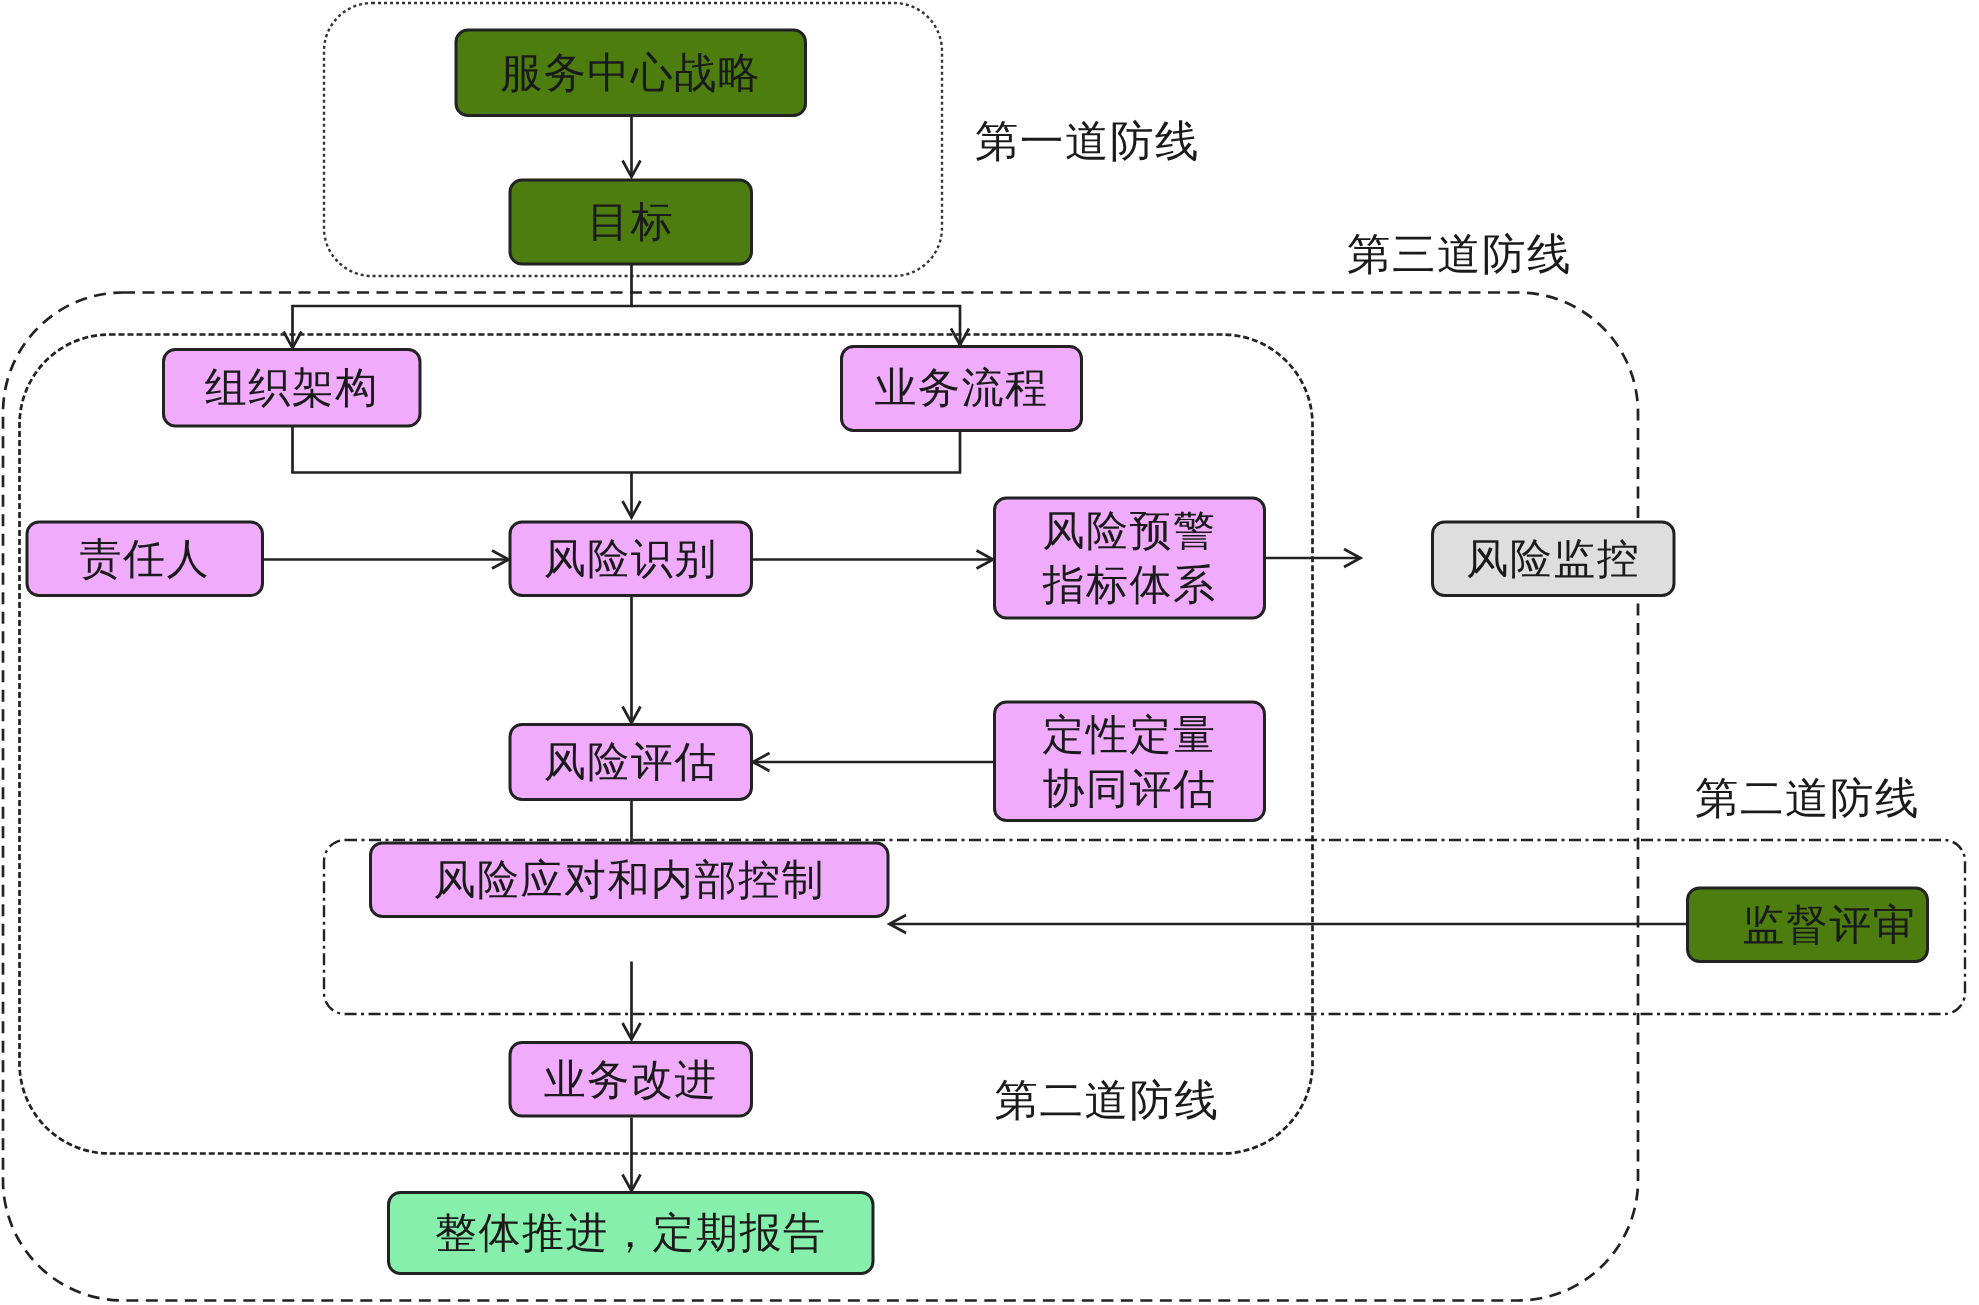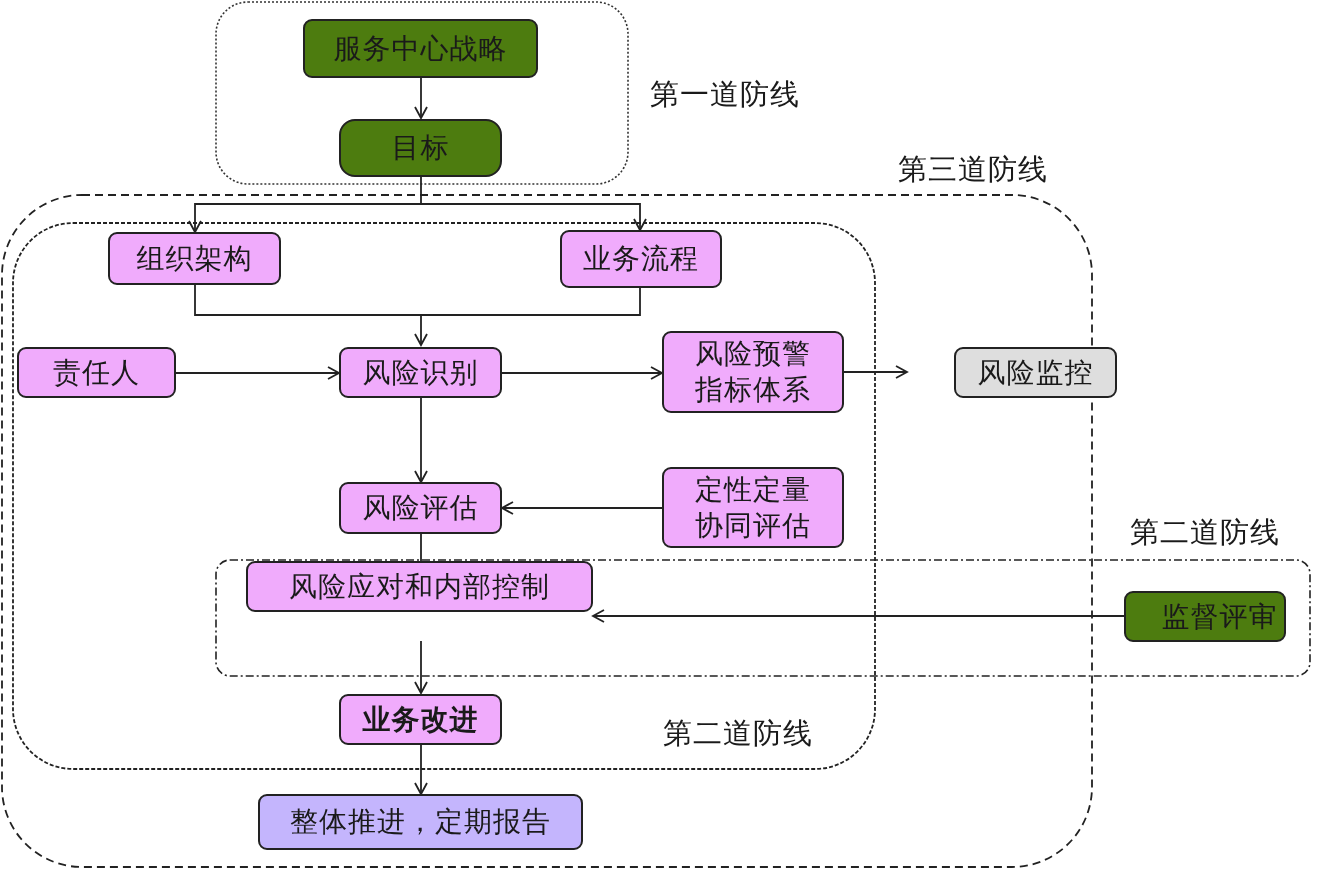--- a/index.html
+++ b/index.html
@@ -4,21 +4,21 @@
 <style>
   html, body { margin:0; padding:0; background:#ffffff; }
   body { width:1319px; height:870px; position:relative; overflow:hidden;
          font-family:"DejaVu Sans", sans-serif; color:#1a1a1a; }
   svg.lines { position:absolute; left:0; top:0; }
   .box { position:absolute; box-sizing:border-box; border:2px solid #222; border-radius:9px;
          display:flex; align-items:center; justify-content:center; text-align:center;
          font-size:28px; line-height:36px; background:#f0abfc; letter-spacing:1px; white-space:pre-line; }
   .g1 { background:#4d7c0f; }
   .g2 { background:#dedede; }
-  .g3 { background:#c4b5fd; }
+  .g3 { background:#86efac; }
   .label { position:absolute; font-size:29px; line-height:32px; letter-spacing:1px; white-space:nowrap; }
 </style>
 </head>
 <body>
 
 <svg class="lines" width="1319" height="870">
   <defs>
     <marker id="arr" markerWidth="14" markerHeight="14" refX="12" refY="7" orient="auto" markerUnits="userSpaceOnUse">
       <path d="M1,1 L12,7 L1,13" fill="none" stroke="#222" stroke-width="1.8"></path>
     </marker>
@@ -38,32 +38,32 @@
   <line x1="843" y1="372" x2="907" y2="372" stroke="#222" stroke-width="1.8" marker-end="url(#arr)"></line>
   <line x1="421" y1="397" x2="421" y2="482" stroke="#222" stroke-width="1.8" marker-end="url(#arr)"></line>
   <line x1="662" y1="508" x2="502" y2="508" stroke="#222" stroke-width="1.8" marker-end="url(#arr)"></line>
   <line x1="421" y1="534" x2="421" y2="590" stroke="#222" stroke-width="1.8" marker-end="url(#arr)"></line>
   <line x1="1124" y1="616" x2="593" y2="616" stroke="#222" stroke-width="1.8" marker-end="url(#arr)"></line>
   <line x1="421" y1="641" x2="421" y2="693" stroke="#222" stroke-width="1.8" marker-end="url(#arr)"></line>
   <line x1="421" y1="745" x2="421" y2="794" stroke="#222" stroke-width="1.8" marker-end="url(#arr)"></line>
 </svg>
 
 <div class="box g1" style="left:303px;top:19px;width:235px;height:59px;">服务中心战略</div>
-<div class="box g1" style="left:339px;top:119px;width:163px;height:58px;border-radius:16px;">目标</div>
+<div class="box g1" style="left:339px;top:119px;width:163px;height:58px;">目标</div>
 <div class="box" style="left:108px;top:232px;width:173px;height:53px;">组织架构</div>
 <div class="box" style="left:560px;top:230px;width:162px;height:58px;">业务流程</div>
 <div class="box" style="left:17px;top:347px;width:159px;height:51px;">责任人</div>
 <div class="box" style="left:339px;top:347px;width:163px;height:51px;">风险识别</div>
 <div class="box" style="left:662px;top:331px;width:182px;height:82px;">风险预警
 指标体系</div>
 <div class="box g2" style="left:907px;top:347px;width:163px;height:51px;margin-left:47px;">风险监控</div>
 <div class="box" style="left:339px;top:482px;width:163px;height:52px;">风险评估</div>
 <div class="box" style="left:662px;top:467px;width:182px;height:81px;">定性定量
 协同评估</div>
 <div class="box" style="left:246px;top:561px;width:347px;height:51px;">风险应对和内部控制</div>
 <div class="box g1" style="left:1124px;top:591px;width:162px;height:51px;padding-left:29px;">监督评审</div>
-<div class="box" style="left:339px;top:694px;width:163px;height:51px;font-weight:bold;">业务改进</div>
+<div class="box" style="left:339px;top:694px;width:163px;height:51px;">业务改进</div>
 <div class="box g3" style="left:258px;top:794px;width:325px;height:56px;">整体推进，定期报告</div>
 
 <div class="label" style="left:650px;top:78px;">第一道防线</div>
 <div class="label" style="left:898px;top:153px;">第三道防线</div>
 <div class="label" style="left:1130px;top:516px;">第二道防线</div>
 <div class="label" style="left:663px;top:717px;">第二道防线</div>
 
 </body></html>

